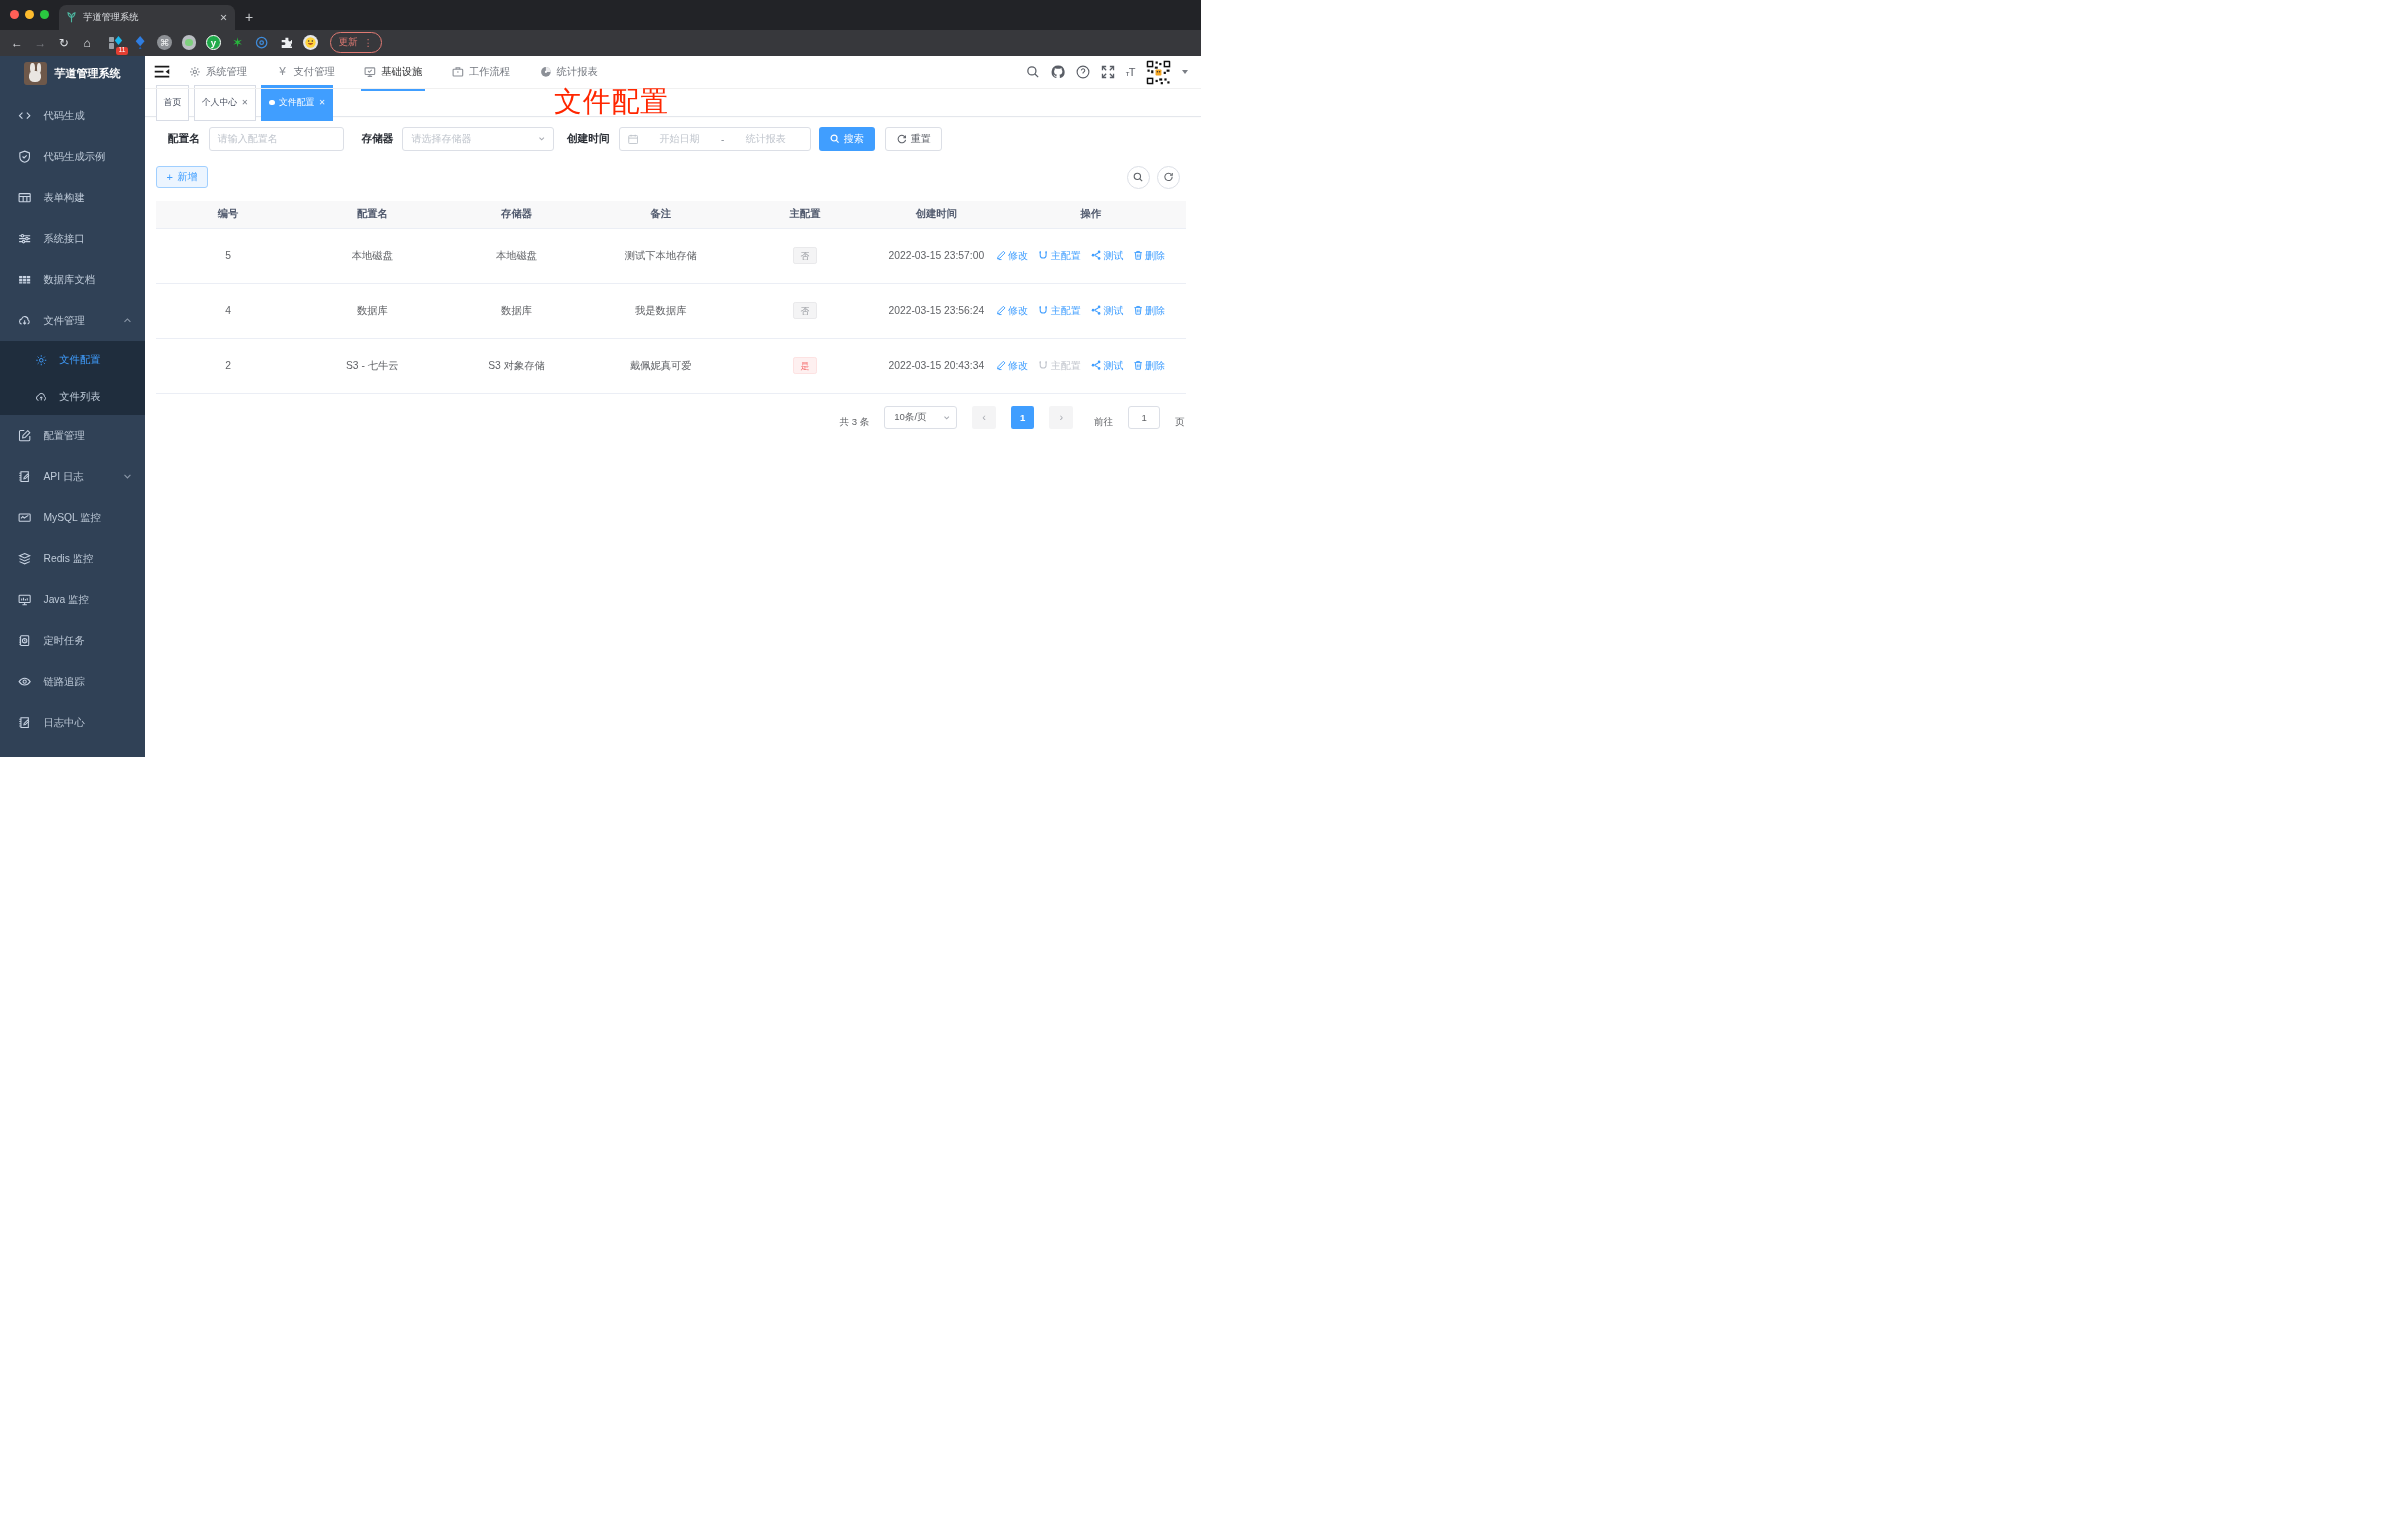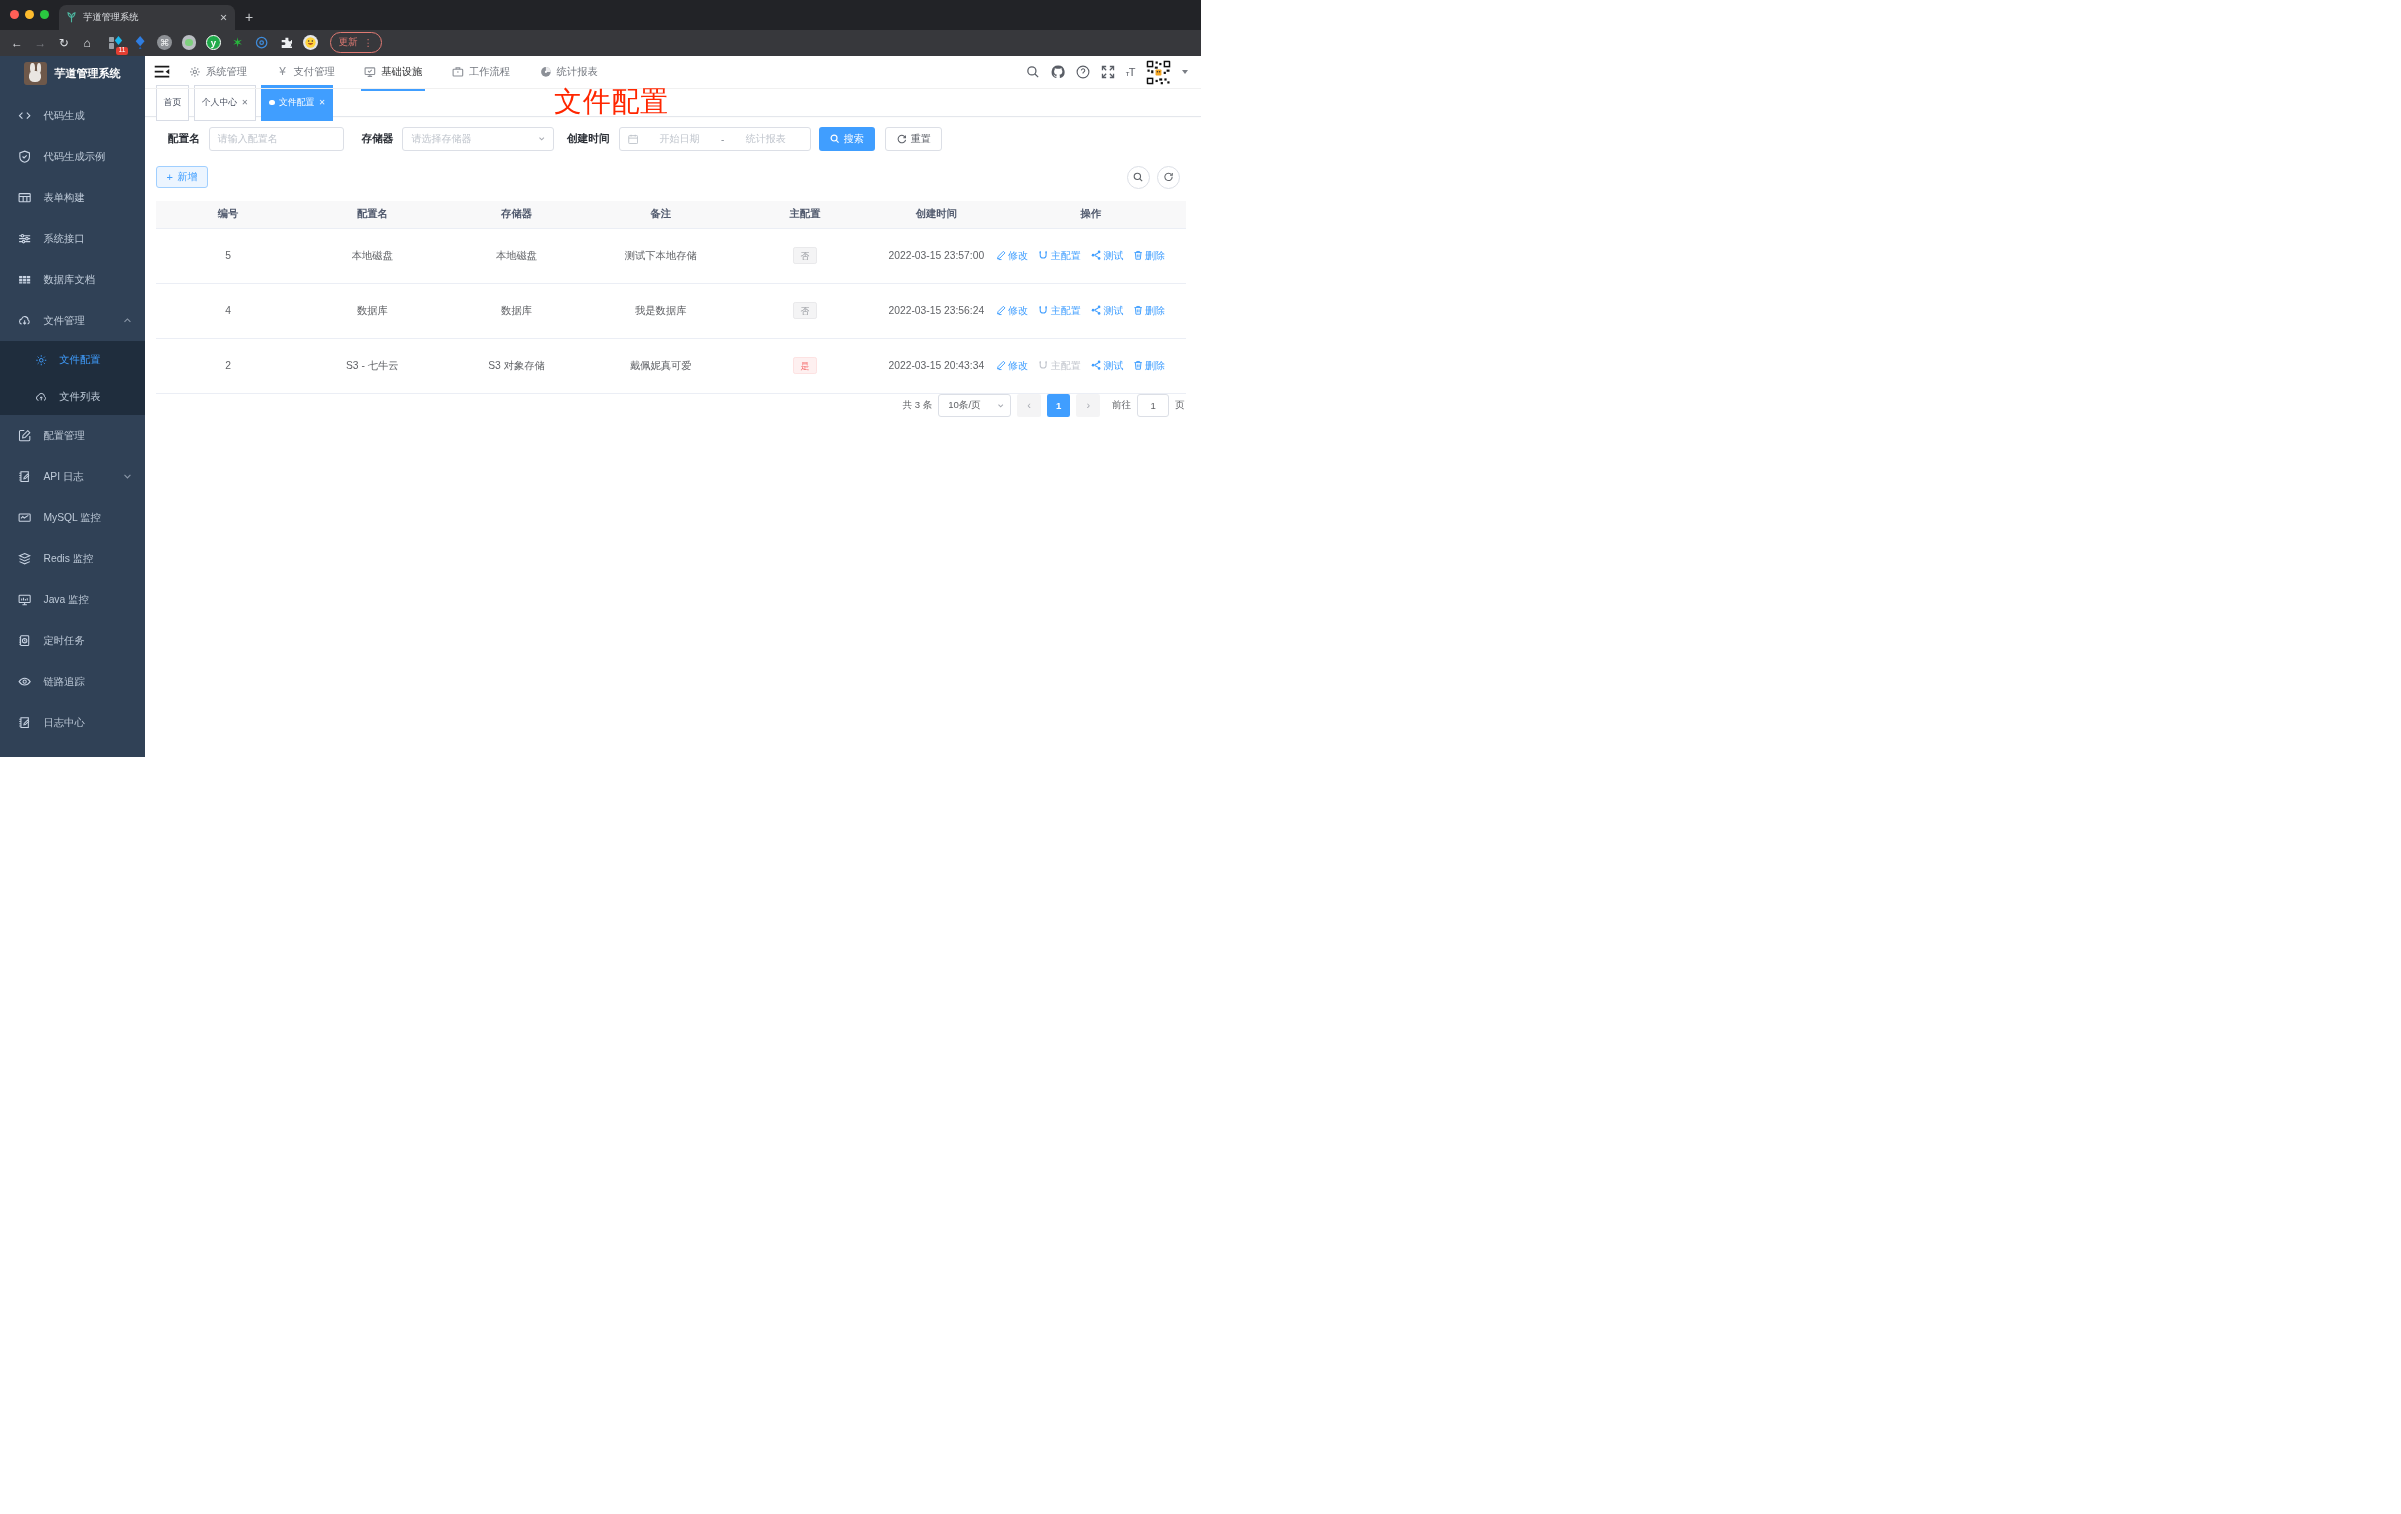--- a/index.html
+++ b/index.html
@@ -93,21 +93,21 @@
   .grid td { height:55px; text-align:center; border-bottom:0.7px solid #ebeef5; font-size:10.3px; color:#606266; }
   .eltag { display:inline-block; height:17.7px; line-height:16px; padding:0 6.6px; border-radius:2.2px; font-size:8.9px; }
   .eltag.info { background:#f4f4f5; border:0.7px solid #e9e9eb; color:#909399; }
   .eltag.danger { background:#fef0f0; border:0.7px solid #fde2e2; color:#f56c6c; }
   .acts { display:flex; gap:8.9px; align-items:center; }
   .acts .line { display:flex; gap:10.3px; justify-content:center; }
   .alink { color:#409eff; font-size:10px; display:flex; align-items:center; gap:2.2px; cursor:pointer; }
   .alink .ai { width:10.3px; height:10.3px; }
   .alink.disabled { color:#c0c4cc; cursor:not-allowed; }
 
-  .pager { display:flex; align-items:center; justify-content:flex-end; gap:6px; margin-top:0; padding-right:1.5px; font-size:9.6px; color:#606266; }
+  .pager { display:flex; align-items:flex-end; justify-content:flex-end; gap:15px; margin-top:12px; padding-right:1.5px; font-size:9.6px; color:#606266; }
   .psel { width:73px; height:23.6px; border:0.7px solid #dcdfe6; border-radius:3px; display:flex; align-items:center; justify-content:space-between; padding:0 5.9px 0 8.9px; color:#606266; }
   .pbtn { width:23.6px; height:23.6px; border-radius:2.2px; background:#f4f4f5; color:#a8abb2; display:flex; align-items:center; justify-content:center; font-size:11px; }
   .pcur { width:23.6px; height:23.6px; border-radius:2.2px; background:#409eff; color:#fff; display:flex; align-items:center; justify-content:center; font-weight:bold; font-size:9.6px; }
   .goto-input { width:32px; height:23.6px; border:0.7px solid #dcdfe6; border-radius:3px; text-align:center; font-size:9.6px; color:#606266; font-family:inherit; }
   .chev-s { width:7.4px; height:7.4px; color:#a8abb2; }
 </style>
 </head>
 <body>
 
 <div class="chrome">

